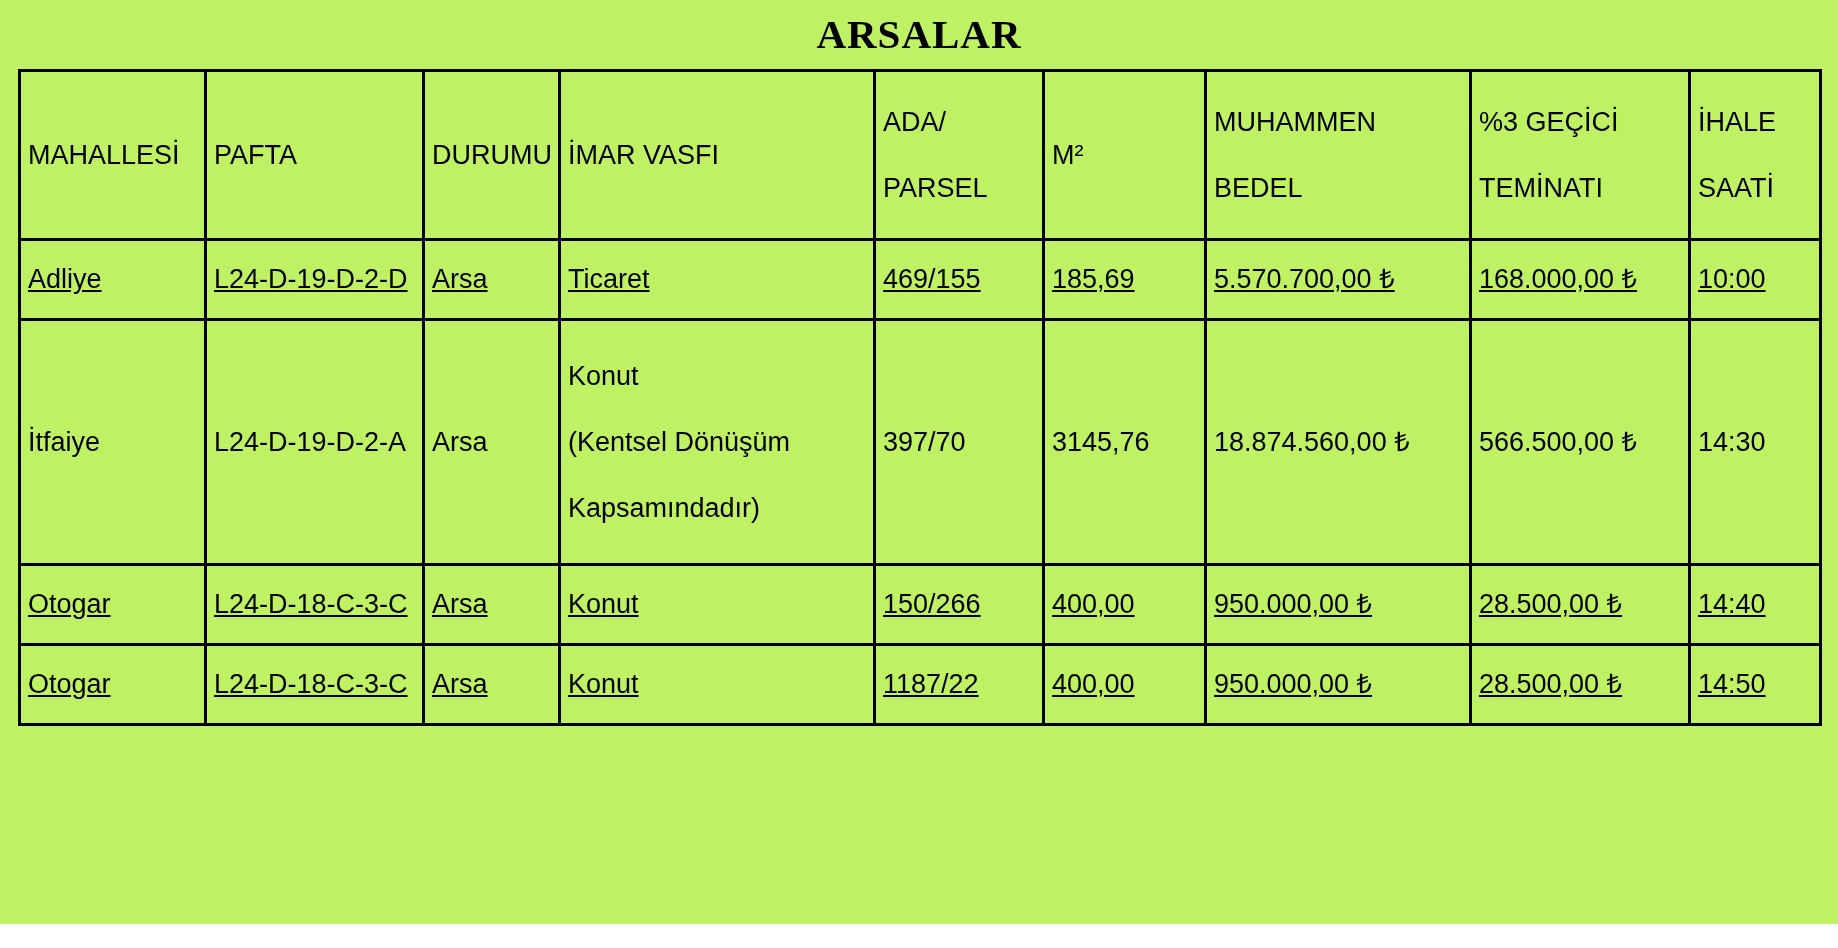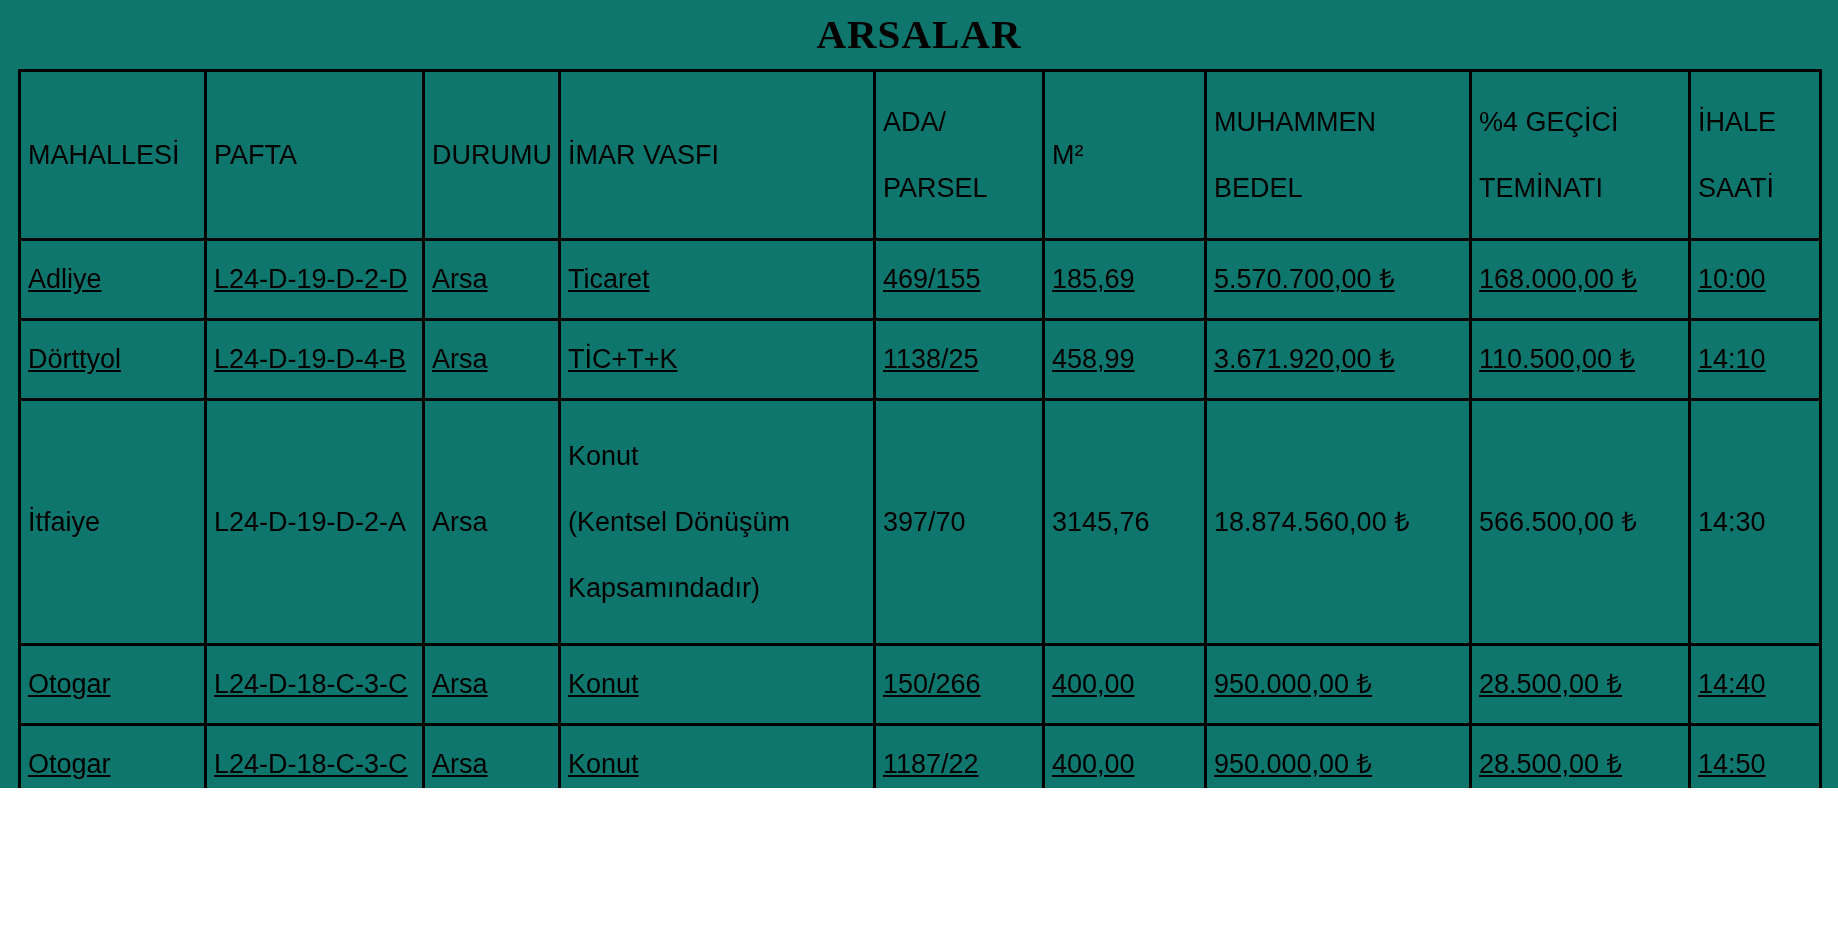--- a/index.html
+++ b/index.html
@@ -4,22 +4,22 @@
 <style>
   html, body {
     margin: 0;
     padding: 0;
     background: #ffffff;
     font-family: "Liberation Sans", sans-serif;
     color: #000000;
   }
   .page {
     width: 1838px;
-    height: 788px;
-    background: #0f766e;
+    height: 924px;
+    background: #bef264;
     overflow: hidden;
     position: relative;
   }
   .doc-title {
     margin: 0;
     padding-top: 12px;
     text-align: center;
     font-family: "Liberation Serif", serif;
     font-weight: bold;
     font-size: 41px;
@@ -83,49 +83,38 @@
         <tr class="r-header">
       <th>MAHALLESİ</th>
       <th>PAFTA</th>
       <th>DURUMU</th>
       <th>İMAR VASFI</th>
       <th>ADA/
 PARSEL</th>
       <th>M²</th>
       <th>MUHAMMEN
 BEDEL</th>
-      <th>%4 GEÇİCİ
+      <th>%3 GEÇİCİ
 TEMİNATI</th>
       <th>İHALE
 SAATİ</th>
     </tr>
 
     <tr class="r-normal">
       <td>Adliye</td>
       <td>L24-D-19-D-2-D</td>
       <td>Arsa</td>
       <td>Ticaret</td>
       <td>469/155</td>
       <td>185,69</td>
       <td>5.570.700,00 ₺</td>
       <td>168.000,00 ₺</td>
       <td>10:00</td>
     </tr>
 
-    <tr class="r-normal">
-      <td>Dörttyol</td>
-      <td>L24-D-19-D-4-B</td>
-      <td>Arsa</td>
-      <td>TİC+T+K</td>
-      <td>1138/25</td>
-      <td>458,99</td>
-      <td>3.671.920,00 ₺</td>
-      <td>110.500,00 ₺</td>
-      <td>14:10</td>
-    </tr>
 
 
     <tr class="r-tall">
       <td>İtfaiye</td>
       <td>L24-D-19-D-2-A</td>
       <td>Arsa</td>
       <td>Konut
 (Kentsel Dönüşüm
 Kapsamındadır)</td>
       <td>397/70</td>

